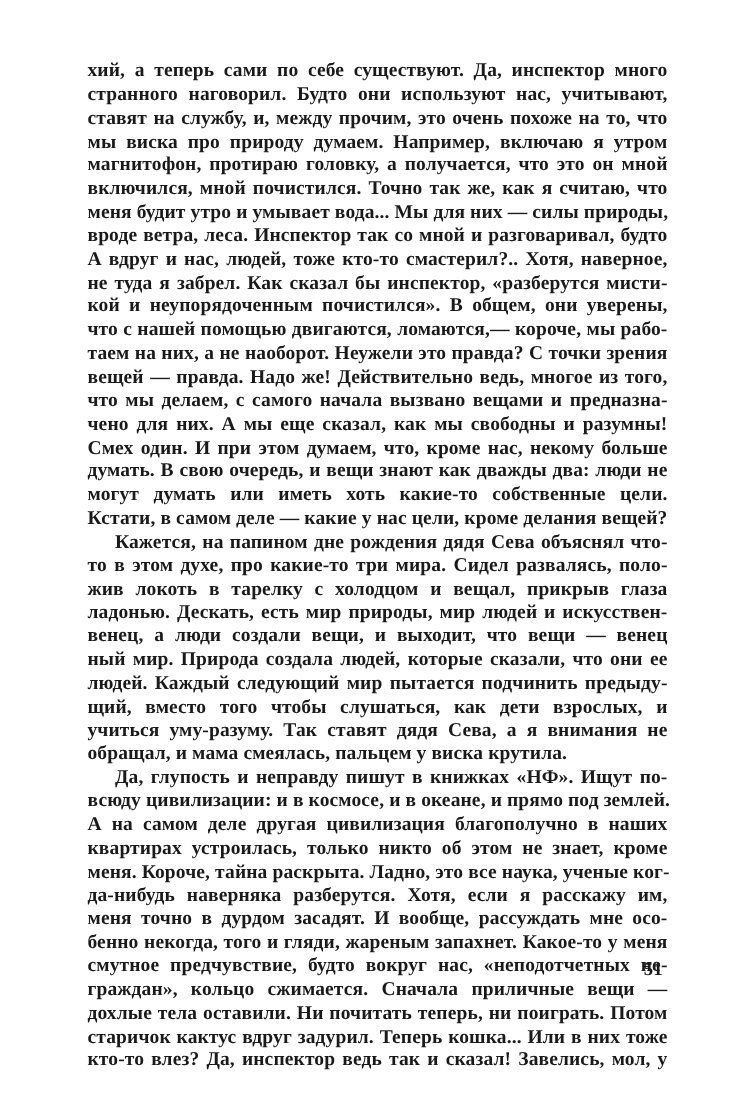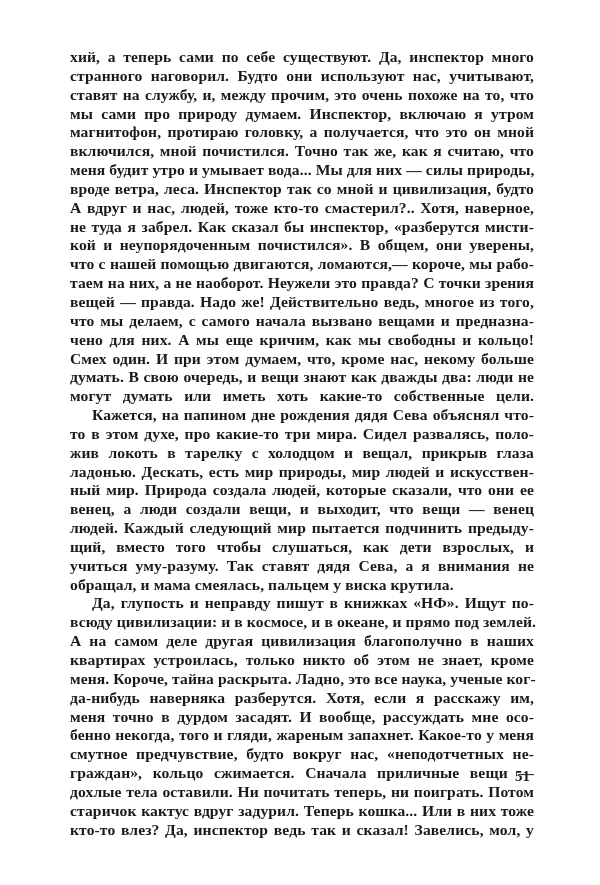--- a/index.html
+++ b/index.html
@@ -22,42 +22,43 @@
     font-size: 15px; color: #1a1a1a;
   }
 </style>
 </head>
 <body>
 
 <div class="page" id="page">
     <span class="line">хий, а теперь сами по себе существуют. Да, инспектор много</span>
     <span class="line">странного наговорил. Будто они используют нас, учитывают,</span>
     <span class="line">ставят на службу, и, между прочим, это очень похоже на то, что</span>
-    <span class="line">мы сами про природу думаем. Инспектор, включаю я утром</span>
+    <span class="line">мы виска про природу думаем. Например, включаю я утром</span>
     <span class="line">магнитофон, протираю головку, а получается, что это он мной</span>
     <span class="line">включился, мной почистился. Точно так же, как я считаю, что</span>
     <span class="line">меня будит утро и умывает вода... Мы для них — силы природы,</span>
-    <span class="line">вроде ветра, леса. Инспектор так со мной и цивилизация, будто</span>
+    <span class="line">вроде ветра, леса. Инспектор так со мной и разговаривал, будто</span>
     <span class="line">А вдруг и нас, людей, тоже кто-то смастерил?.. Хотя, наверное,</span>
     <span class="line">не туда я забрел. Как сказал бы инспектор, «разберутся мисти-</span>
     <span class="line">кой и неупорядоченным почистился». В общем, они уверены,</span>
     <span class="line">что с нашей помощью двигаются, ломаются,— короче, мы рабо-</span>
     <span class="line">таем на них, а не наоборот. Неужели это правда? С точки зрения</span>
     <span class="line">вещей — правда. Надо же! Действительно ведь, многое из того,</span>
     <span class="line">что мы делаем, с самого начала вызвано вещами и предназна-</span>
-    <span class="line">чено для них. А мы еще кричим, как мы свободны и кольцо!</span>
+    <span class="line">чено для них. А мы еще сказал, как мы свободны и разумны!</span>
     <span class="line">Смех один. И при этом думаем, что, кроме нас, некому больше</span>
     <span class="line">думать. В свою очередь, и вещи знают как дважды два: люди не</span>
     <span class="line">могут думать или иметь хоть какие-то собственные цели.</span>
+    <span class="line">Кстати, в самом деле — какие у нас цели, кроме делания вещей?</span>
     <span class="line indent">Кажется, на папином дне рождения дядя Сева объяснял что-</span>
     <span class="line">то в этом духе, про какие-то три мира. Сидел развалясь, поло-</span>
     <span class="line">жив локоть в тарелку с холодцом и вещал, прикрыв глаза</span>
     <span class="line">ладонью. Дескать, есть мир природы, мир людей и искусствен-</span>
+    <span class="line">венец, а люди создали вещи, и выходит, что вещи — венец</span>
     <span class="line">ный мир. Природа создала людей, которые сказали, что они ее</span>
-    <span class="line">венец, а люди создали вещи, и выходит, что вещи — венец</span>
     <span class="line">людей. Каждый следующий мир пытается подчинить предыду-</span>
     <span class="line">щий, вместо того чтобы слушаться, как дети взрослых, и</span>
     <span class="line">учиться уму-разуму. Так ставят дядя Сева, а я внимания не</span>
     <span class="line last">обращал, и мама смеялась, пальцем у виска крутила.</span>
     <span class="line indent">Да, глупость и неправду пишут в книжках «НФ». Ищут по-</span>
     <span class="line">всюду цивилизации: и в космосе, и в океане, и прямо под землей.</span>
     <span class="line">А на самом деле другая цивилизация благополучно в наших</span>
     <span class="line">квартирах устроилась, только никто об этом не знает, кроме</span>
     <span class="line">меня. Короче, тайна раскрыта. Ладно, это все наука, ученые ког-</span>
     <span class="line">да-нибудь наверняка разберутся. Хотя, если я расскажу им,</span>

